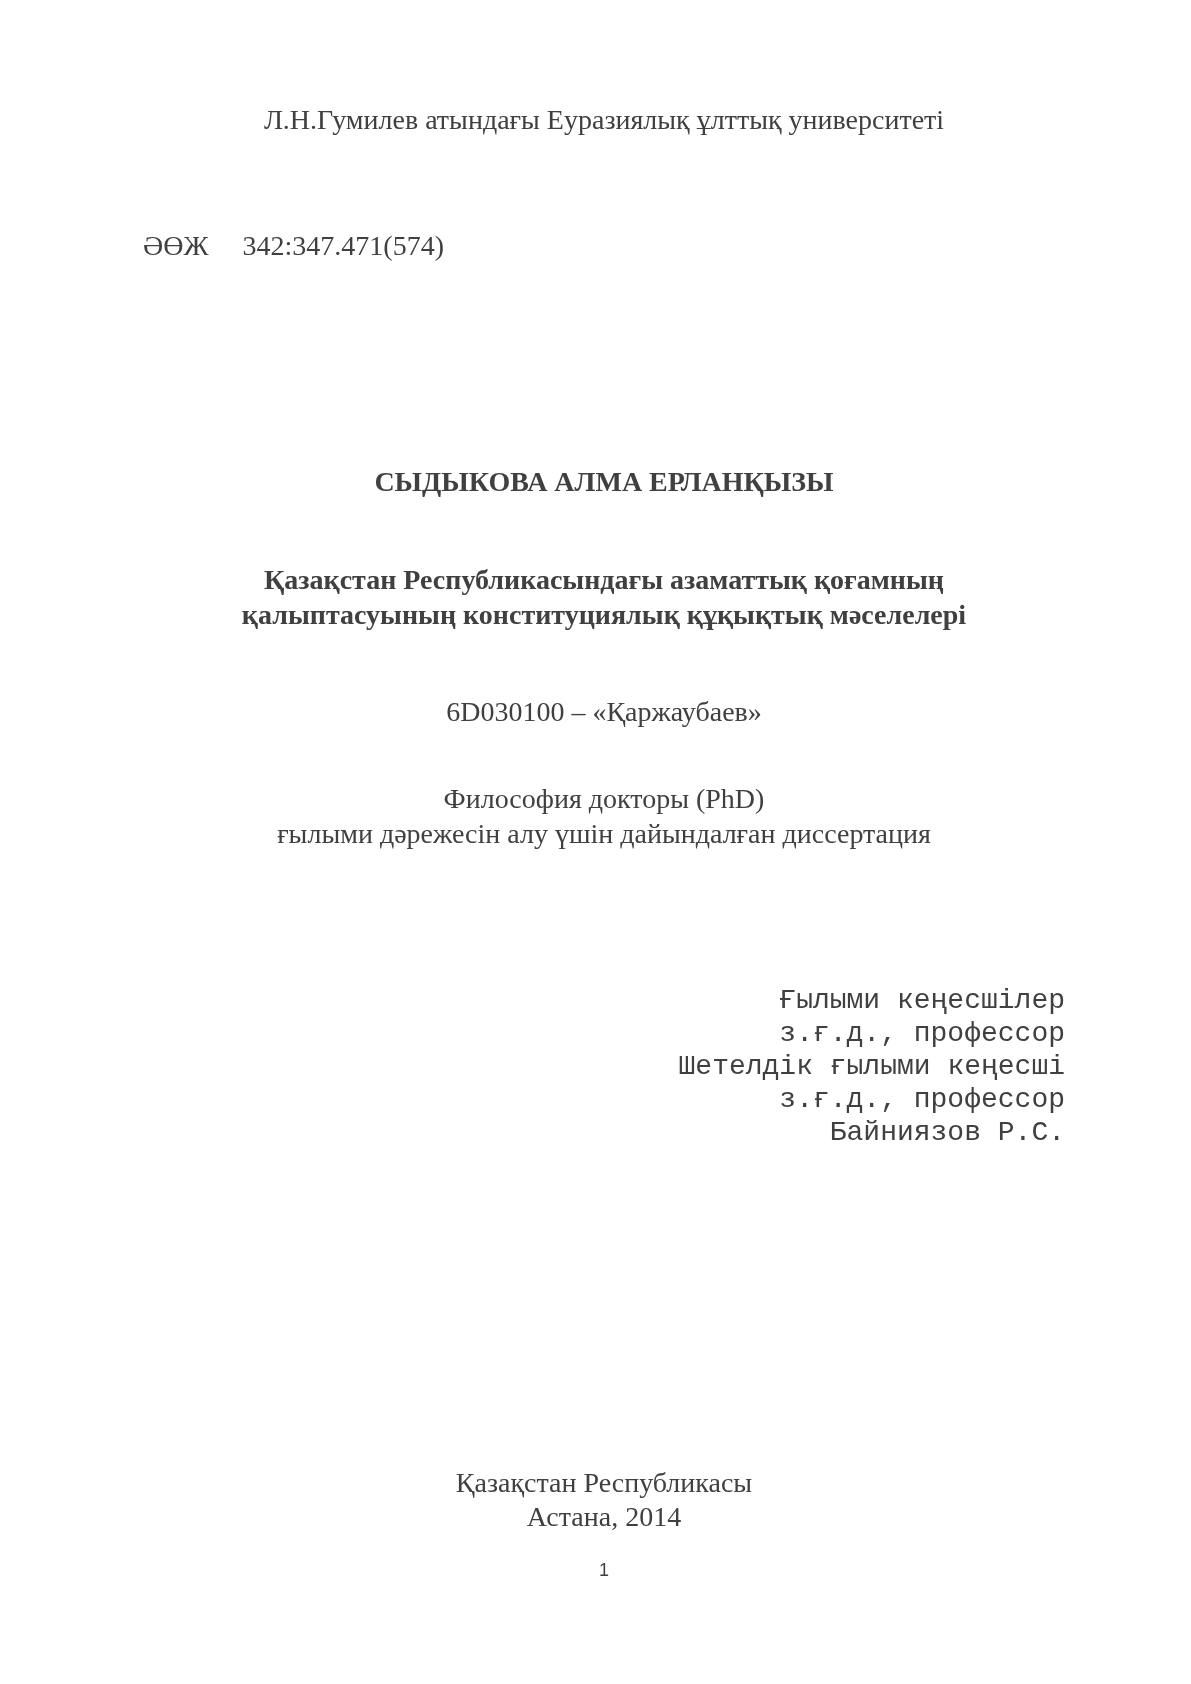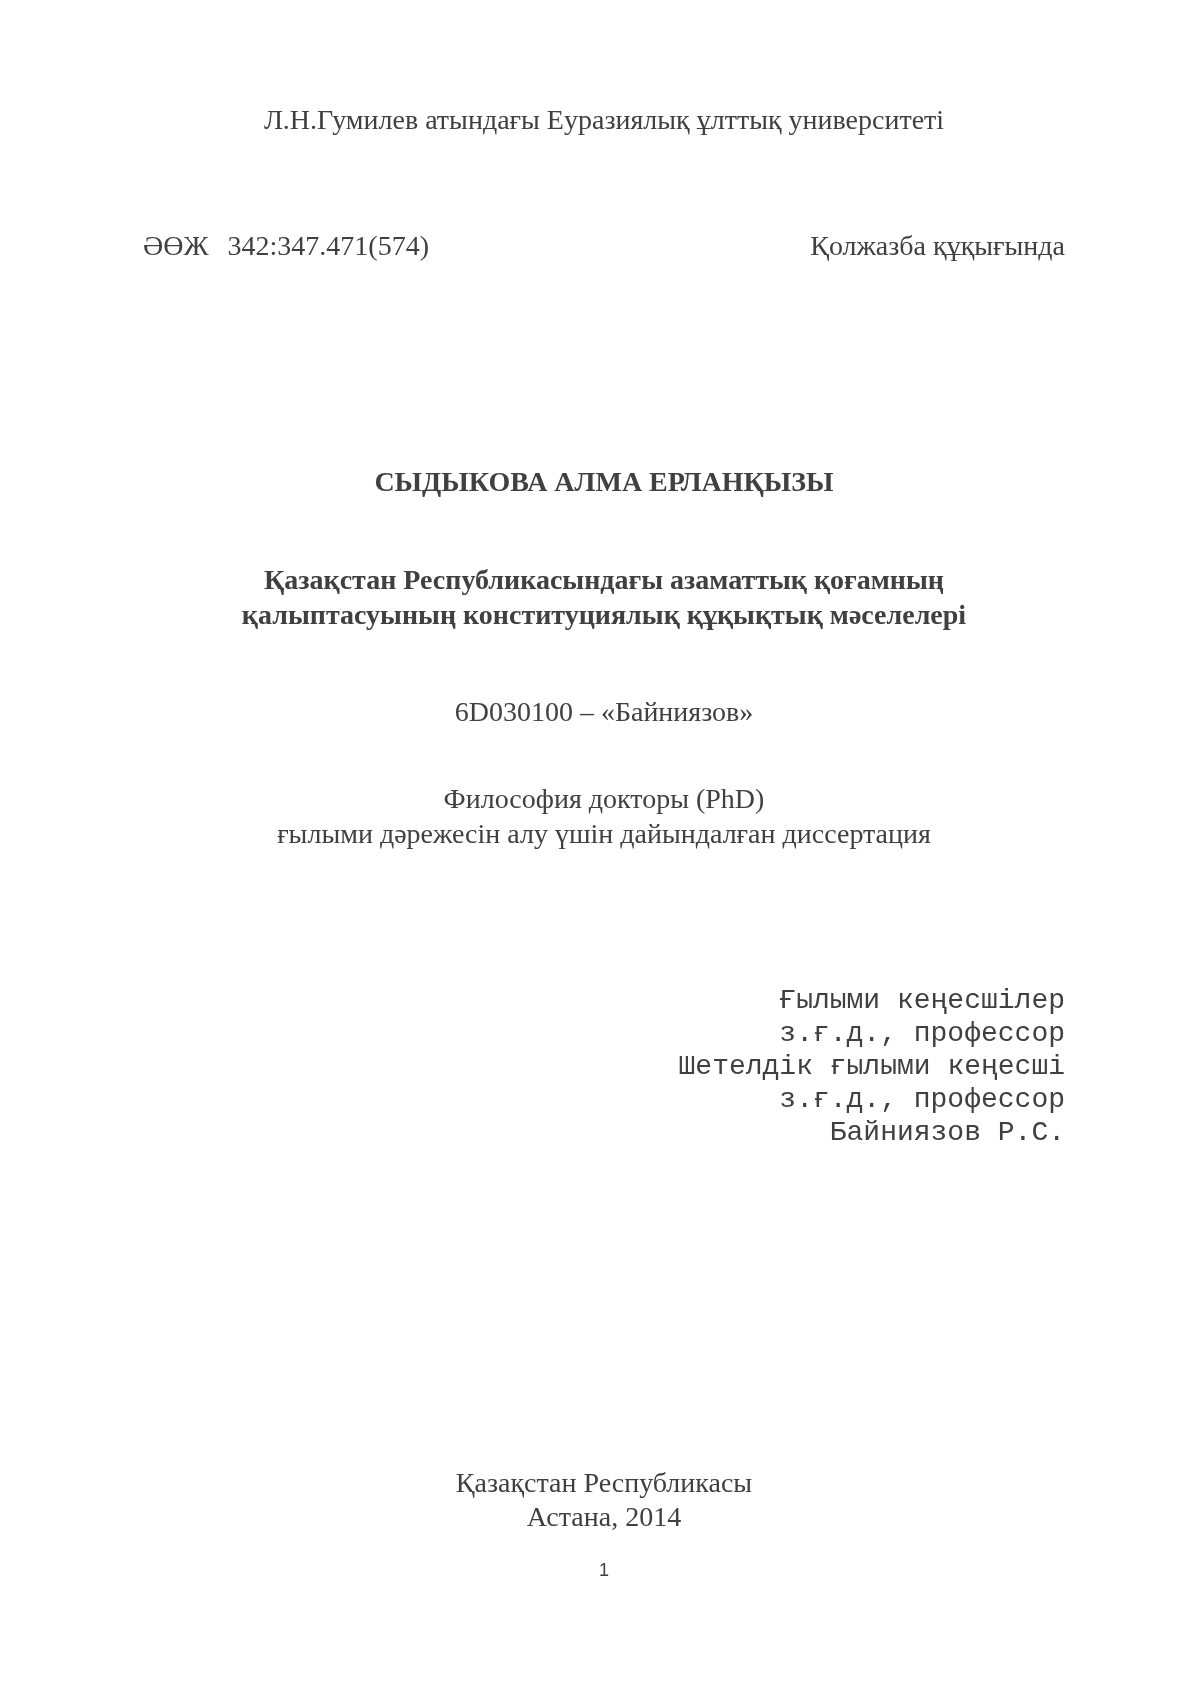--- a/index.html
+++ b/index.html
@@ -19,21 +19,21 @@
     right: 126px;
   }
   .centered { text-align: center; }
   .right { text-align: right; }
   .bold { font-weight: bold; }
   .udc-row {
     display: flex;
     justify-content: space-between;
     align-items: baseline;
   }
-  .udc-left .udc-num { margin-left: 19px; }
+  .udc-left .udc-num { margin-left: 34px; }
   .ml { line-height: 35px; }      
   .adv { line-height: 33px; }     
   .footer-block { line-height: 34px; }
   .page-number {
     position: absolute;
     left: 143px;
     right: 126px;
     top: 1560px;
     text-align: center;
     font-family: "Liberation Sans", "DejaVu Sans", sans-serif;
@@ -44,31 +44,30 @@
 <body>
 
 <div class="page">
 
   <div class="band centered" style="top: 104px;">Л.Н.Гумилев атындағы Еуразиялық ұлттық университеті</div>
 
   <div class="band udc-row" style="top: 230px;">
     <div class="udc-left">
       <span>ӘӨЖ</span><span class="udc-num">342:347.471(574)</span>
     </div>
-    <div>Қолжазба құқығында</div>
   </div>
 
   <div class="band centered bold ml" style="top: 562px;">
     <div>Қазақстан Республикасындағы азаматтық қоғамның</div>
     <div>қалыптасуының конституциялық құқықтық мәселелері</div>
   </div>
 
   <div class="band centered bold" style="top: 466px;">СЫДЫКОВА АЛМА ЕРЛАНҚЫЗЫ</div>
 
-  <div class="band centered" style="top: 696px;">6D030100 – «Байниязов»</div>
+  <div class="band centered" style="top: 696px;">6D030100 – «Қаржаубаев»</div>
 
   <div class="band centered ml" style="top: 781px;">
     <div>Философия докторы (PhD)</div>
     <div>ғылыми дәрежесін алу үшін дайындалған диссертация</div>
   </div>
 
   <div class="band right adv" style="top: 984px; font-family: Liberation Mono, monospace;">
     <div>Ғылыми кеңесшілер</div>
     <div>з.ғ.д., профессор</div>
     <div>Шетелдік ғылыми кеңесші</div>

